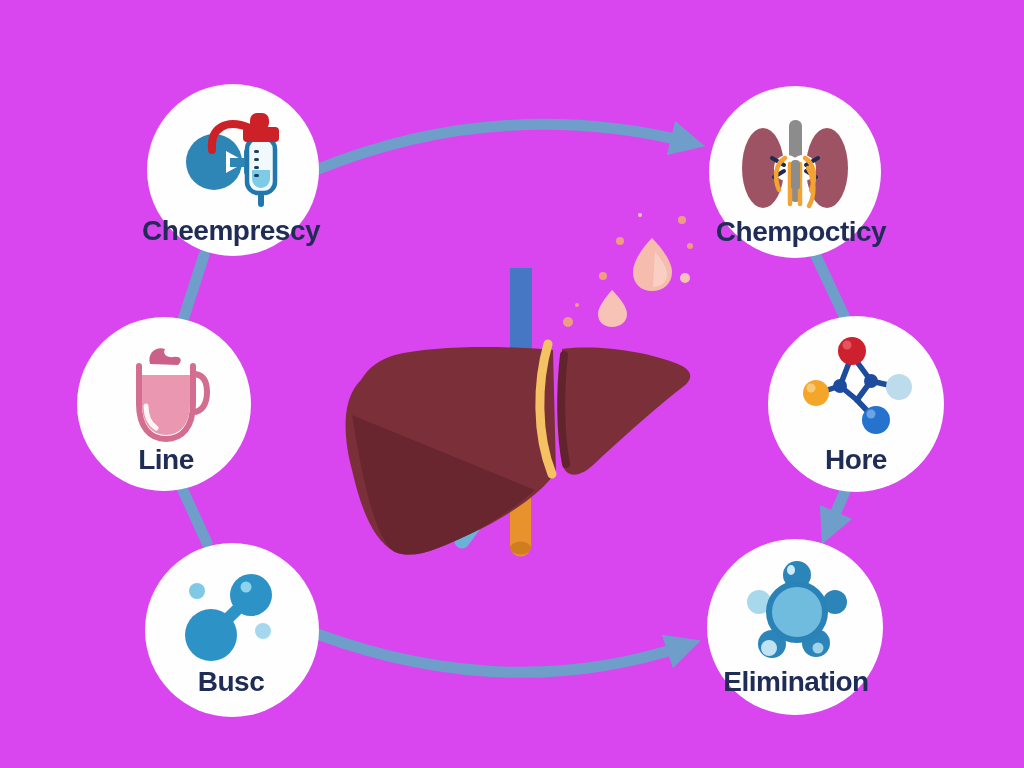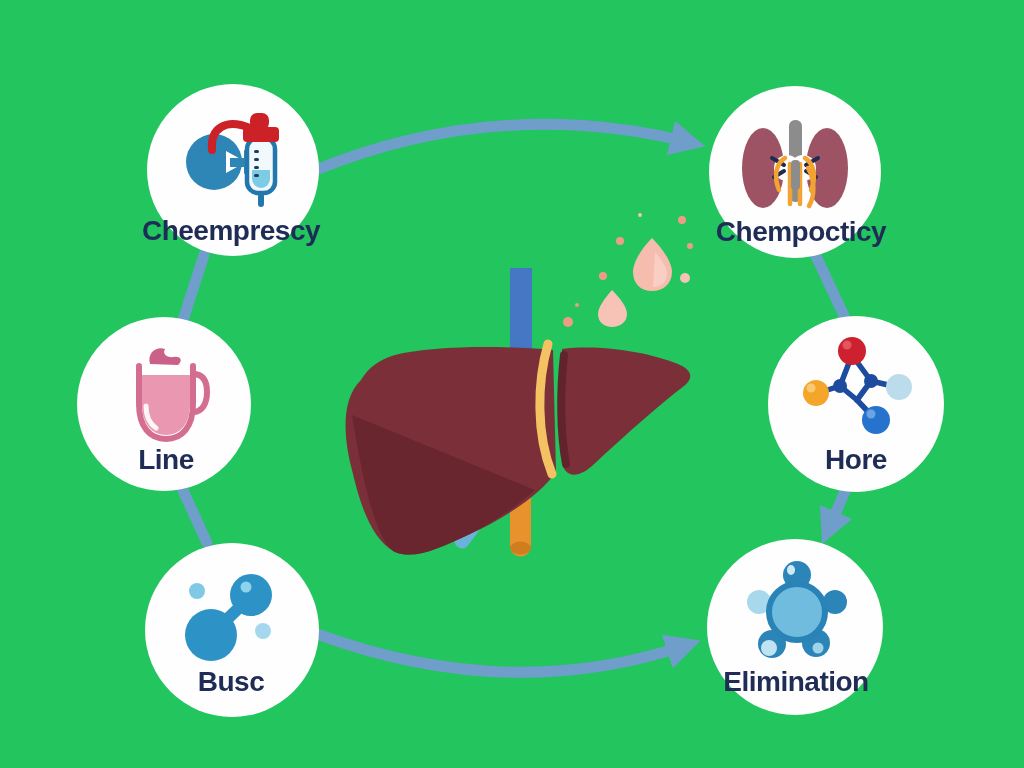--- a/index.html
+++ b/index.html
@@ -1,19 +1,19 @@
 <!DOCTYPE html>
 <html><head>
 <meta charset="utf-8">
 <style>
   html,body{margin:0;padding:0;}
   .canvas{
     position:relative;
     width:1024px;height:768px;
-    background:#22c55e;
+    background:#d946ef;
     overflow:hidden;
     font-family:"Liberation Sans", sans-serif;
   }
   svg{position:absolute;top:0;left:0;display:block;}
   .node-label{
     font-family:"Liberation Sans", sans-serif;
     font-weight:bold;
     font-size:28px;
     fill:#1e2c56;
     letter-spacing:-0.5px;

